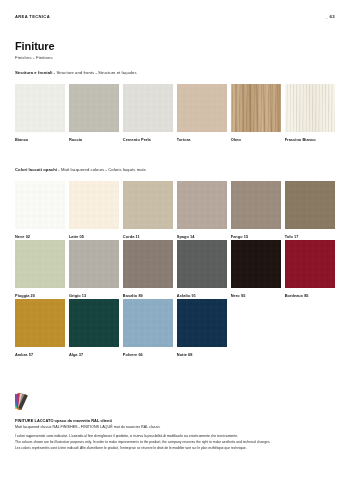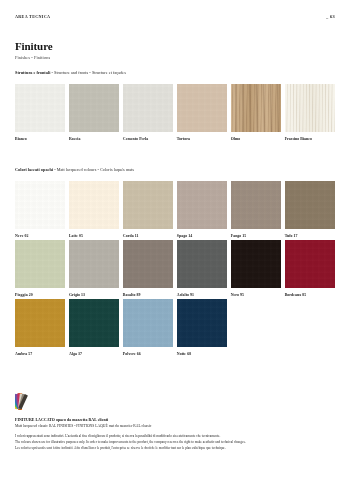--- a/index.html
+++ b/index.html
@@ -12,21 +12,20 @@
     height: 478px;
     font-family: "Liberation Sans", sans-serif;
     color: #1a1a1a;
     position: relative;
     overflow: hidden;
   }
   .page {
     position: absolute;
     inset: 0;
     padding: 8px;
-    font-family: Liberation Serif, serif;
   }
 
   
   .runhead {
     position: absolute;
     top: 14px;
     left: 15px;
     right: 15px;
     display: flex;
     justify-content: space-between;

